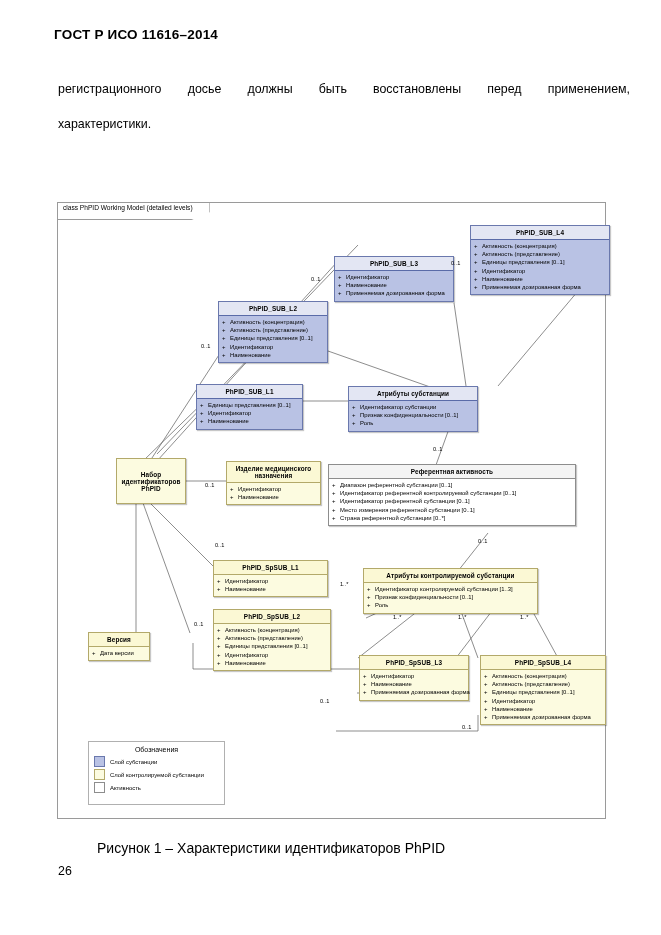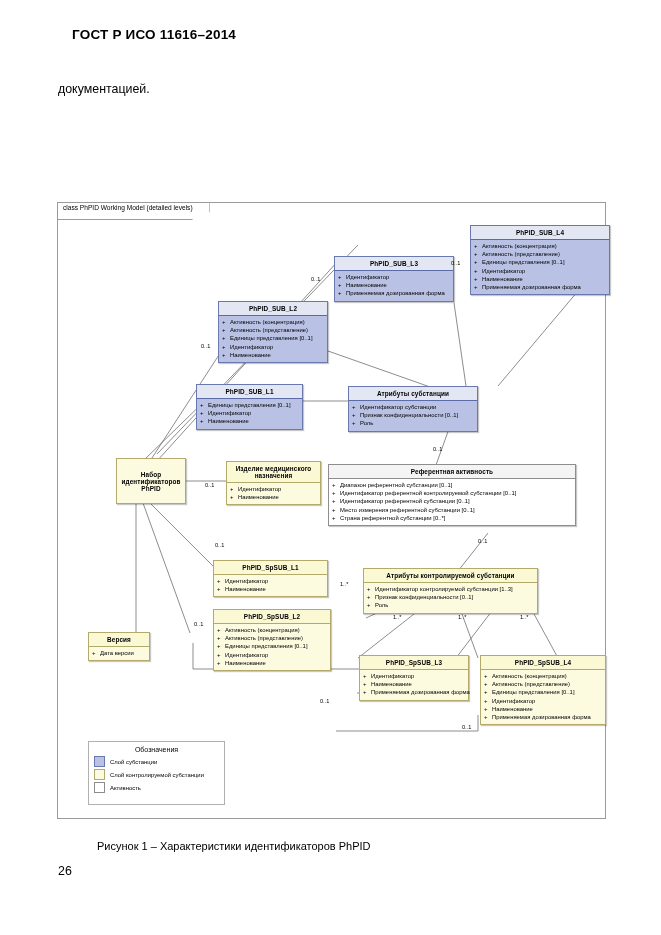--- a/index.html
+++ b/index.html
@@ -1,19 +1,19 @@
 <!DOCTYPE html>
 <html><head>
 <meta charset="utf-8">
 <style>
   html,body{margin:0;padding:0;background:#ffffff;}
   body{width:661px;height:935px;position:relative;font-family:"Liberation Sans",sans-serif;color:#000;}
   .page{position:absolute;inset:0;background:#fff;}
 
-  .hdr{position:absolute;left:72px;top:27px;font-size:13.5px;font-weight:bold;letter-spacing:.2px;}
+  .hdr{position:absolute;left:54px;top:27px;font-size:13.5px;font-weight:bold;letter-spacing:.2px;}
 
   .para{position:absolute;left:58px;top:72px;width:572px;font-size:12.4px;line-height:35px;
         text-align:justify;text-justify:inter-word;}
   .para span.line{display:block;}
 
   .figwrap{position:absolute;left:57px;top:202px;width:547px;height:615px;
            border:1px solid #9a9a9a;background:#fff;}
   .frame-label{position:absolute;left:0;top:0;height:14px;padding:1px 16px 1px 5px;
       border-right:1px solid #9a9a9a;border-bottom:1px solid #9a9a9a;
       font-size:6.6px;white-space:nowrap;background:#fff;
@@ -49,32 +49,33 @@
   .legend{position:absolute;left:30px;top:538px;width:135px;height:62px;
           border:1px solid #b0b0b0;background:#fff;}
   .legend .lg-title{font-size:7px;text-align:center;padding-top:4px;padding-bottom:3px;}
   .legend .lg-row{display:flex;align-items:center;margin:0 0 2px 5px;}
   .legend .sw{width:9px;height:9px;border:1px solid #7d7d7d;margin-right:5px;flex:0 0 auto;}
   .legend .sw.b{background:#b9c2e4;border-color:#6a78ad;}
   .legend .sw.y{background:#fcfbe0;border-color:#b3a96a;}
   .legend .sw.w{background:#ffffff;border-color:#8d8d8d;}
   .legend .lg-lbl{font-size:5.9px;white-space:nowrap;}
 
-  .caption{position:absolute;left:97px;top:840px;font-size:11px;}
+  .caption{position:absolute;left:97px;top:840px;font-size:14px;}
   .pageno{position:absolute;left:58px;top:864px;font-size:12.4px;text-align:center;}
 </style>
 </head>
 <body>
 
 <div class="page">
 
   <div class="hdr">ГОСТ Р ИСО 11616–2014</div>
 
   <div class="para">
-    <span class="line">документацией.</span>
+    <span class="line" style="text-align:justify;text-align-last:justify;">регистрационного досье должны быть восстановлены перед применением,</span>
+    <span class="line">характеристики.</span>
   </div>
 
   <div class="figwrap">
 
     <div class="frame-label">class PhPID Working Model (detailed levels)</div>
 
     <svg class="edges">
 
       <line x1="85" y1="258" x2="160" y2="185"></line>
       <line x1="92" y1="258" x2="183" y2="118"></line>

